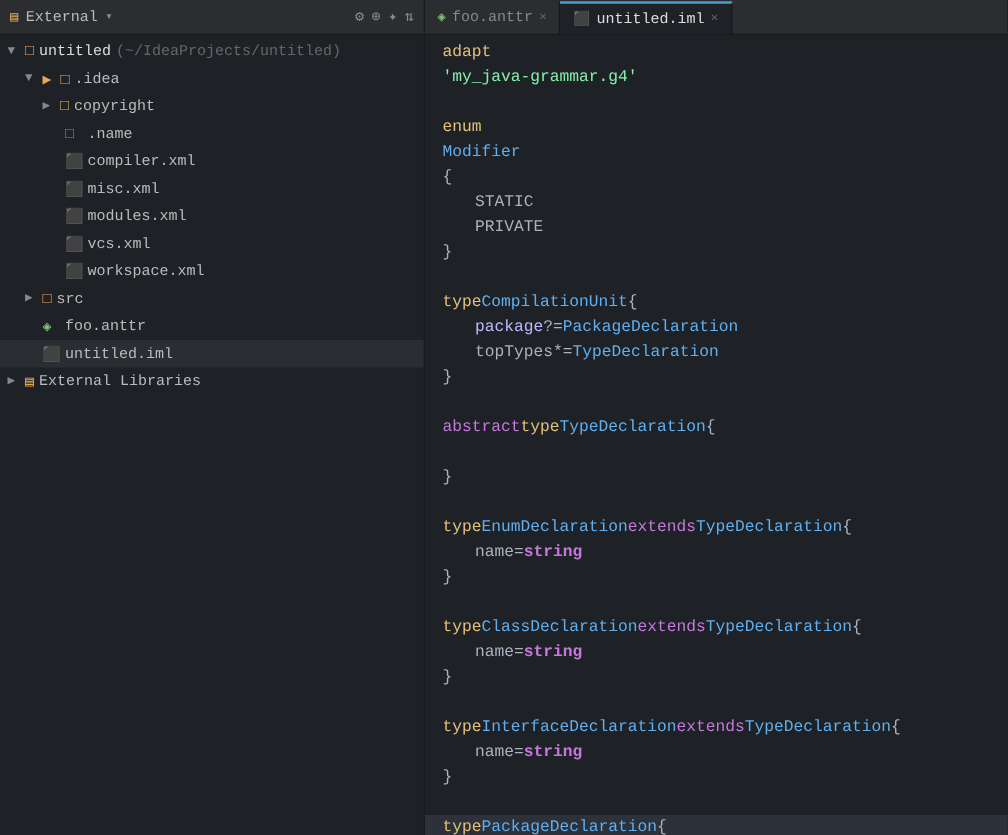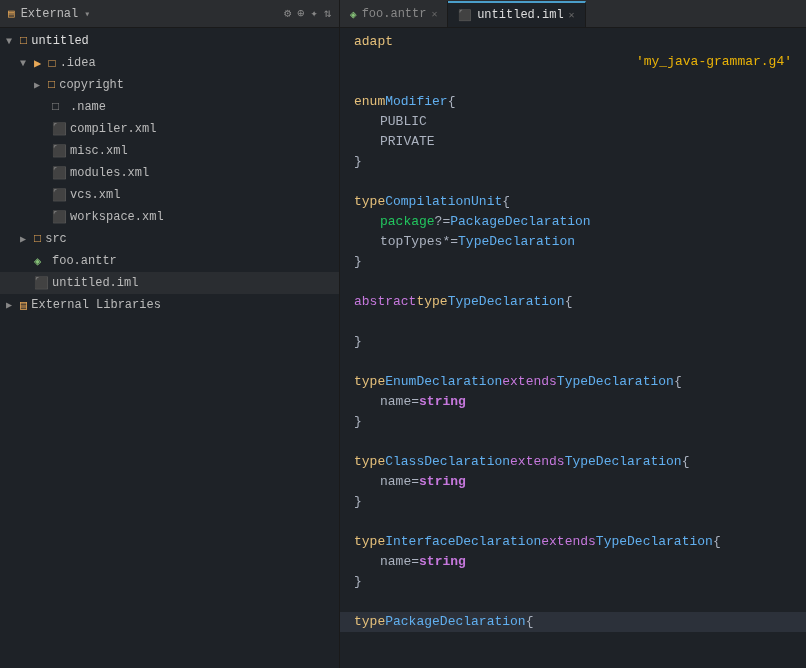--- a/index.html
+++ b/index.html
@@ -38,20 +38,21 @@
   </div>
 
   <div style="display:flex; flex:1; overflow:hidden;">
 
     <div style="width:340px; background:#1e2227; border-right:1px solid #1a1a1a; flex-shrink:0; overflow-y:auto; padding-top:2px;">
 
       <div style="display:flex; align-items:center; height:22px; padding-left:6px; cursor:pointer; color:#ddd; font-size:12px; white-space:nowrap;">
         <span style="width:14px; color:#888; font-size:10px;">▼</span>
         <span style="color:#e8a857; font-size:12px; margin-right:4px;">□</span>
         <span>untitled</span>
+        <span style="color:#666; margin-left:4px;">(~/IdeaProjects/untitled)</span>
       </div>
 
       <div style="display:flex; align-items:center; height:22px; padding-left:20px; cursor:pointer; color:#bbb; font-size:12px; white-space:nowrap;">
         <span style="width:14px; color:#888; font-size:10px;">▼</span>
         <span style="color:#e8a857; font-size:12px; margin-right:4px;">▶ □</span>
         <span>.idea</span>
       </div>
 
       <div style="display:flex; align-items:center; height:22px; padding-left:34px; cursor:pointer; color:#bbb; font-size:12px; white-space:nowrap;">
         <span style="width:14px; color:#888; font-size:10px;">▶</span>
@@ -110,50 +111,50 @@
         <span style="color:#e8a857; font-size:12px; margin-right:4px;">▤</span>
         <span>External Libraries</span>
       </div>
 
     </div>
 
     <div style="flex:1; background:#1e2227; overflow-y:auto; overflow-x:auto; padding:4px 0; font-family:'Consolas','Courier New',monospace; font-size:13px; line-height:20px;">
 
       <div style="padding:0 14px; min-height:20px; display:flex;flex-direction:column;">
         <span style="color:#e5c07b;">adapt </span>
-          <span style="color:#eab308;text-align:right;">'my_java-grammar.g4'</span>
-      </div>
-
-      <div style="padding:0 14px; min-height:20px;">&nbsp;</div>
-
-      <div style="padding:0 14px; min-height:20px; display:flex;">
+          <span style="color:#86efac;">'my_java-grammar.g4'</span>
+      </div>
+
+      <div style="padding:0 14px; min-height:20px;">&nbsp;</div>
+
+      <div style="padding:0 14px; min-height:20px; display:flex;flex-direction:column;">
         <span style="color:#e5c07b;">enum </span>
           <span style="color:#61afef;">Modifier</span>
           <span style="color:#abb2bf;"> {</span>
       </div>
 
 
-      <div style="padding:0 14px 0 40px; min-height:20px;"><span style="color:#abb2bf;">PUBLIC</span></div>
+      <div style="padding:0 14px 0 40px; min-height:20px;"><span style="color:#abb2bf;">STATIC</span></div>
 
       <div style="padding:0 14px 0 40px; min-height:20px;"><span style="color:#abb2bf;">PRIVATE</span></div>
 
 
 
       <div style="padding:0 14px; min-height:20px;"><span style="color:#abb2bf;">}</span></div>
 
       <div style="padding:0 14px; min-height:20px;">&nbsp;</div>
 
       <div style="padding:0 14px; min-height:20px; display:flex;">
         <span style="color:#e5c07b;">type </span>
           <span style="color:#61afef;">CompilationUnit</span>
           <span style="color:#abb2bf;"> {</span>
       </div>
 
       <div style="padding:0 14px 0 40px; min-height:20px; display:flex;">
-        <span style="color:#22c55e;">package </span>
+        <span style="color:#c4b5fd;">package </span>
           <span style="color:#abb2bf;">?= </span>
           <span style="color:#61afef;">PackageDeclaration</span>
       </div>
 
       <div style="padding:0 29px 0 40px; min-height:20px; display:flex;">
         <span style="color:#abb2bf;">topTypes </span>
           <span style="color:#abb2bf;">*= </span>
           <span style="color:#61afef;">TypeDeclaration</span>
       </div>
 

